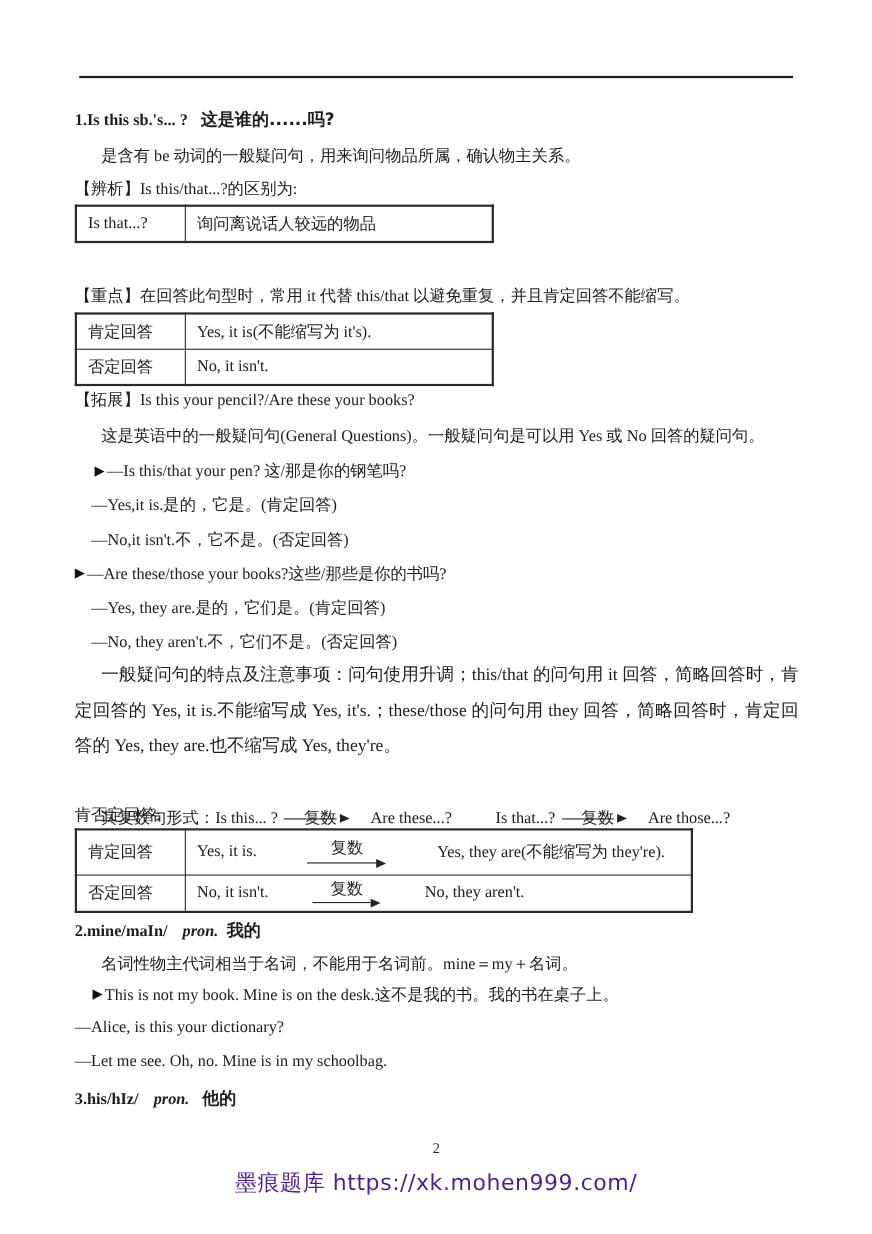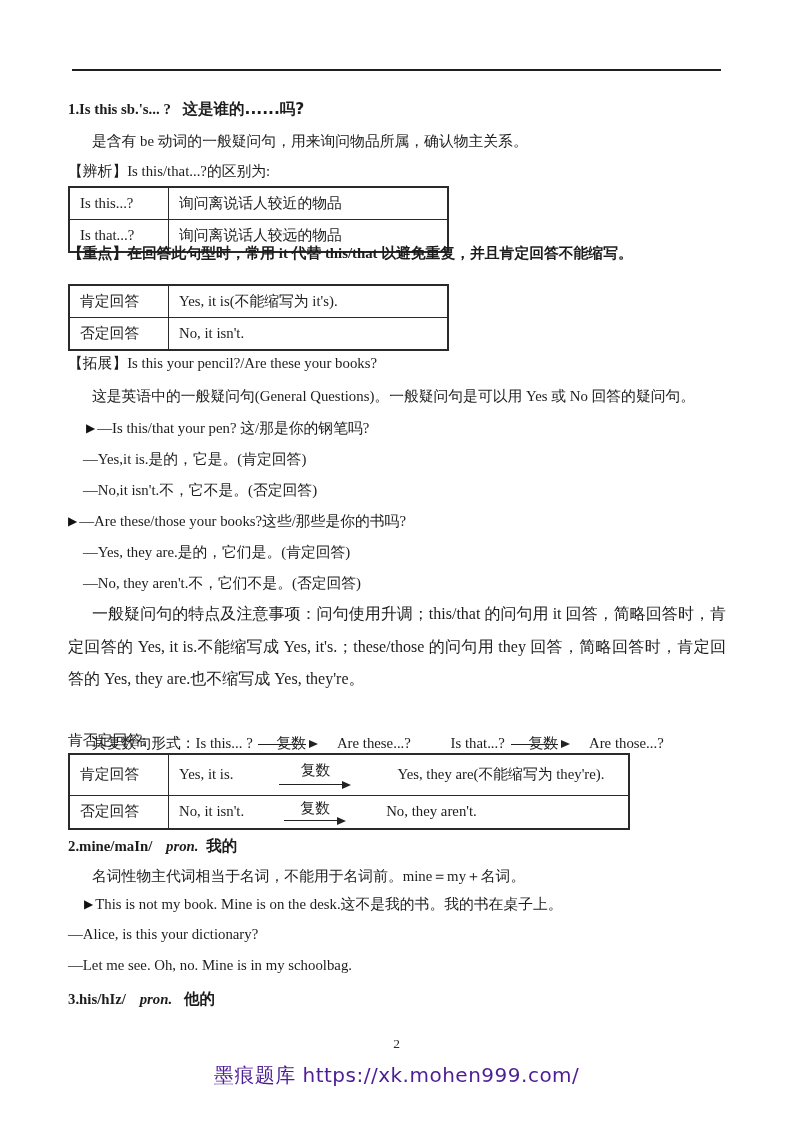--- a/index.html
+++ b/index.html
@@ -71,32 +71,28 @@
     <span class="h-num">1.Is this sb.'s... ?</span>
     <span class="h-zh" style="margin-left:8px;">这是谁的......吗?</span>
   </div>
 
   <div class="abs indent" style="top:132px;">是含有 be 动词的一般疑问句，用来询问物品所属，确认物主关系。</div>
 
   <div class="abs" style="top:162px;">【辨析】Is this/that...?的区别为:</div>
 
   <table class="tbl t-small" style="top:186px; width:381px;">
     <tbody>
-        <tr>
-      <td class="c1">Is this...?</td>
-      <td>询问离说话人较近的物品</td>
-    </tr>
     <tr>
       <td class="c1">Is that...?</td>
       <td>询问离说话人较远的物品</td>
     </tr>
   </tbody>
     </table>
 
-  <div class="abs" style="top:244px;font-weight:bold;">【重点】在回答此句型时，常用 it 代替 this/that 以避免重复，并且肯定回答不能缩写。</div>
+  <div class="abs" style="top:260px;">【重点】在回答此句型时，常用 it 代替 this/that 以避免重复，并且肯定回答不能缩写。</div>
 
   <table class="tbl t-small" style="top:284px; width:381px;">
     <tbody>
         <tr>
       <td class="c1">肯定回答</td>
       <td>Yes, it is(不能缩写为 it's).</td>
     </tr>
     <tr>
       <td class="c1">否定回答</td>
       <td>No, it isn't.</td>

